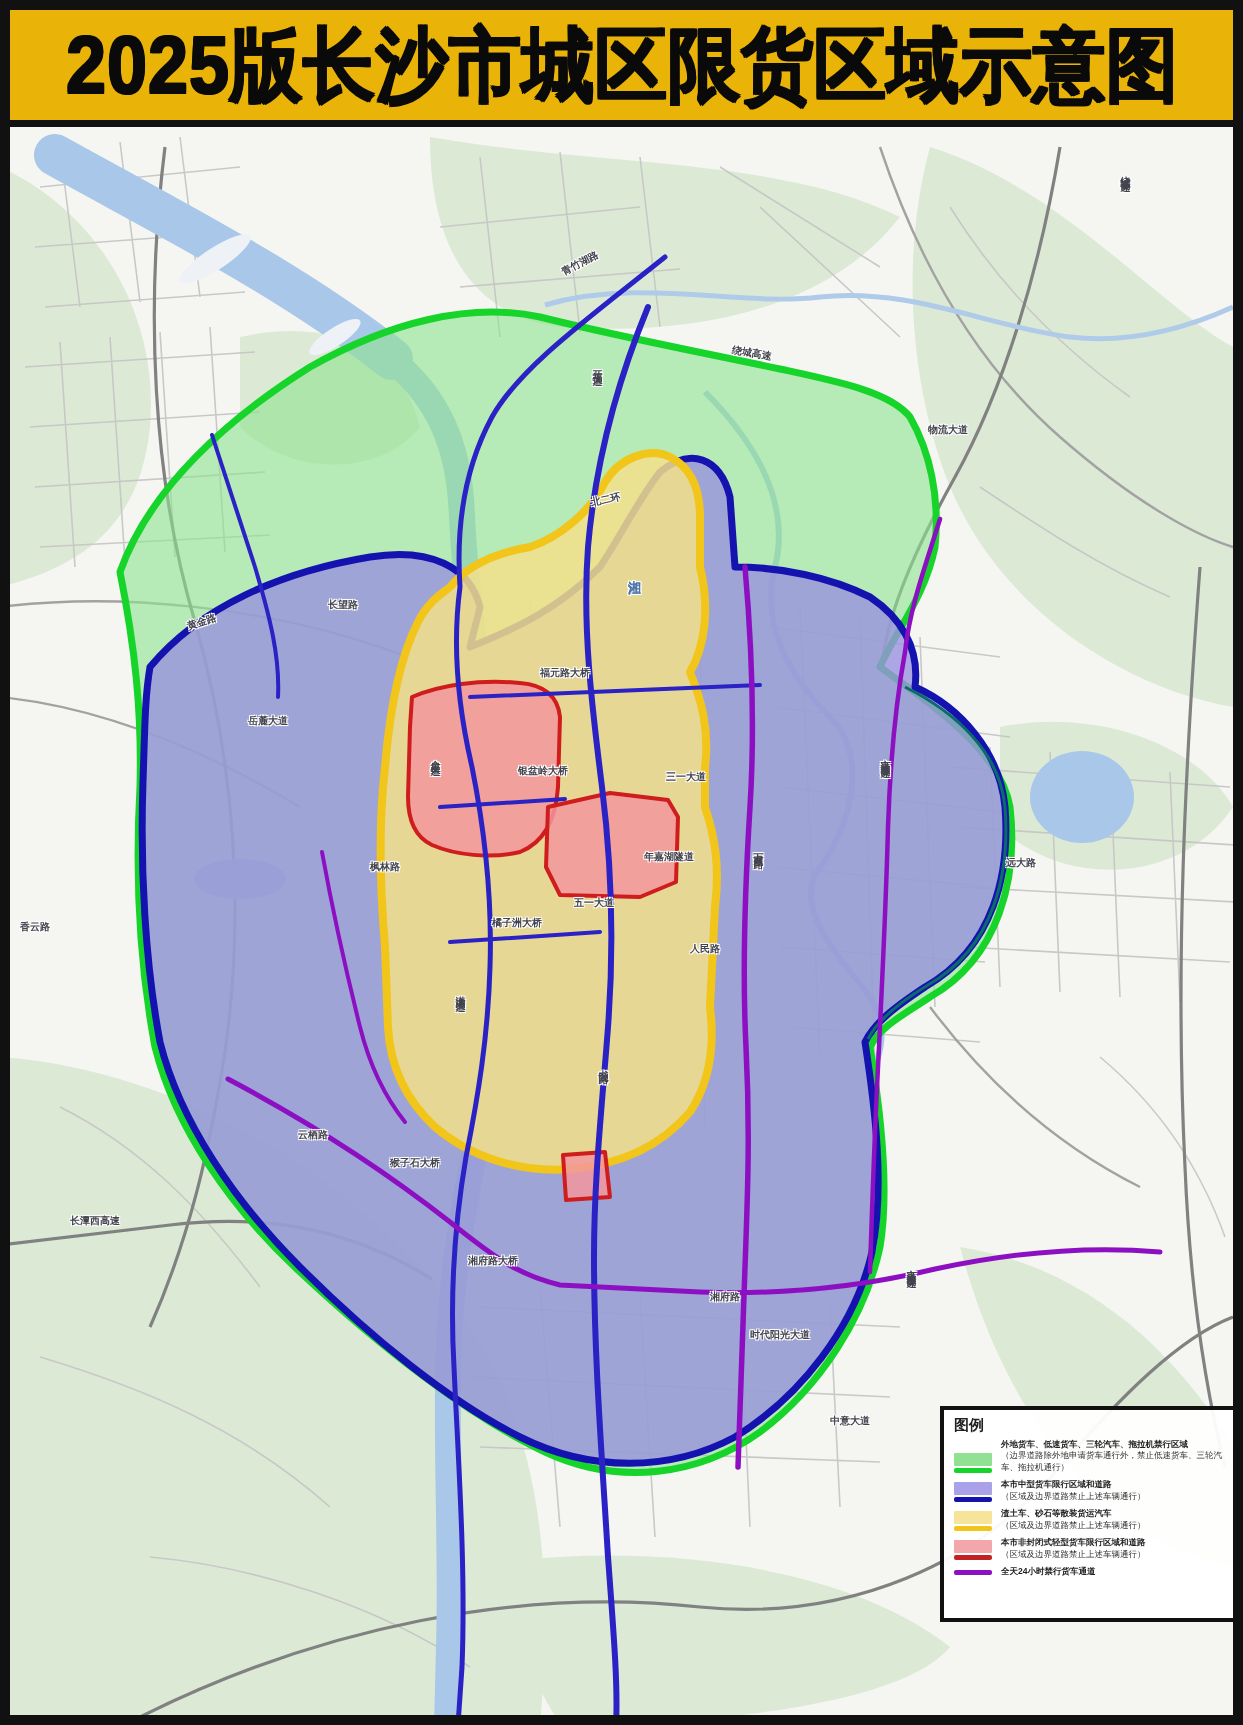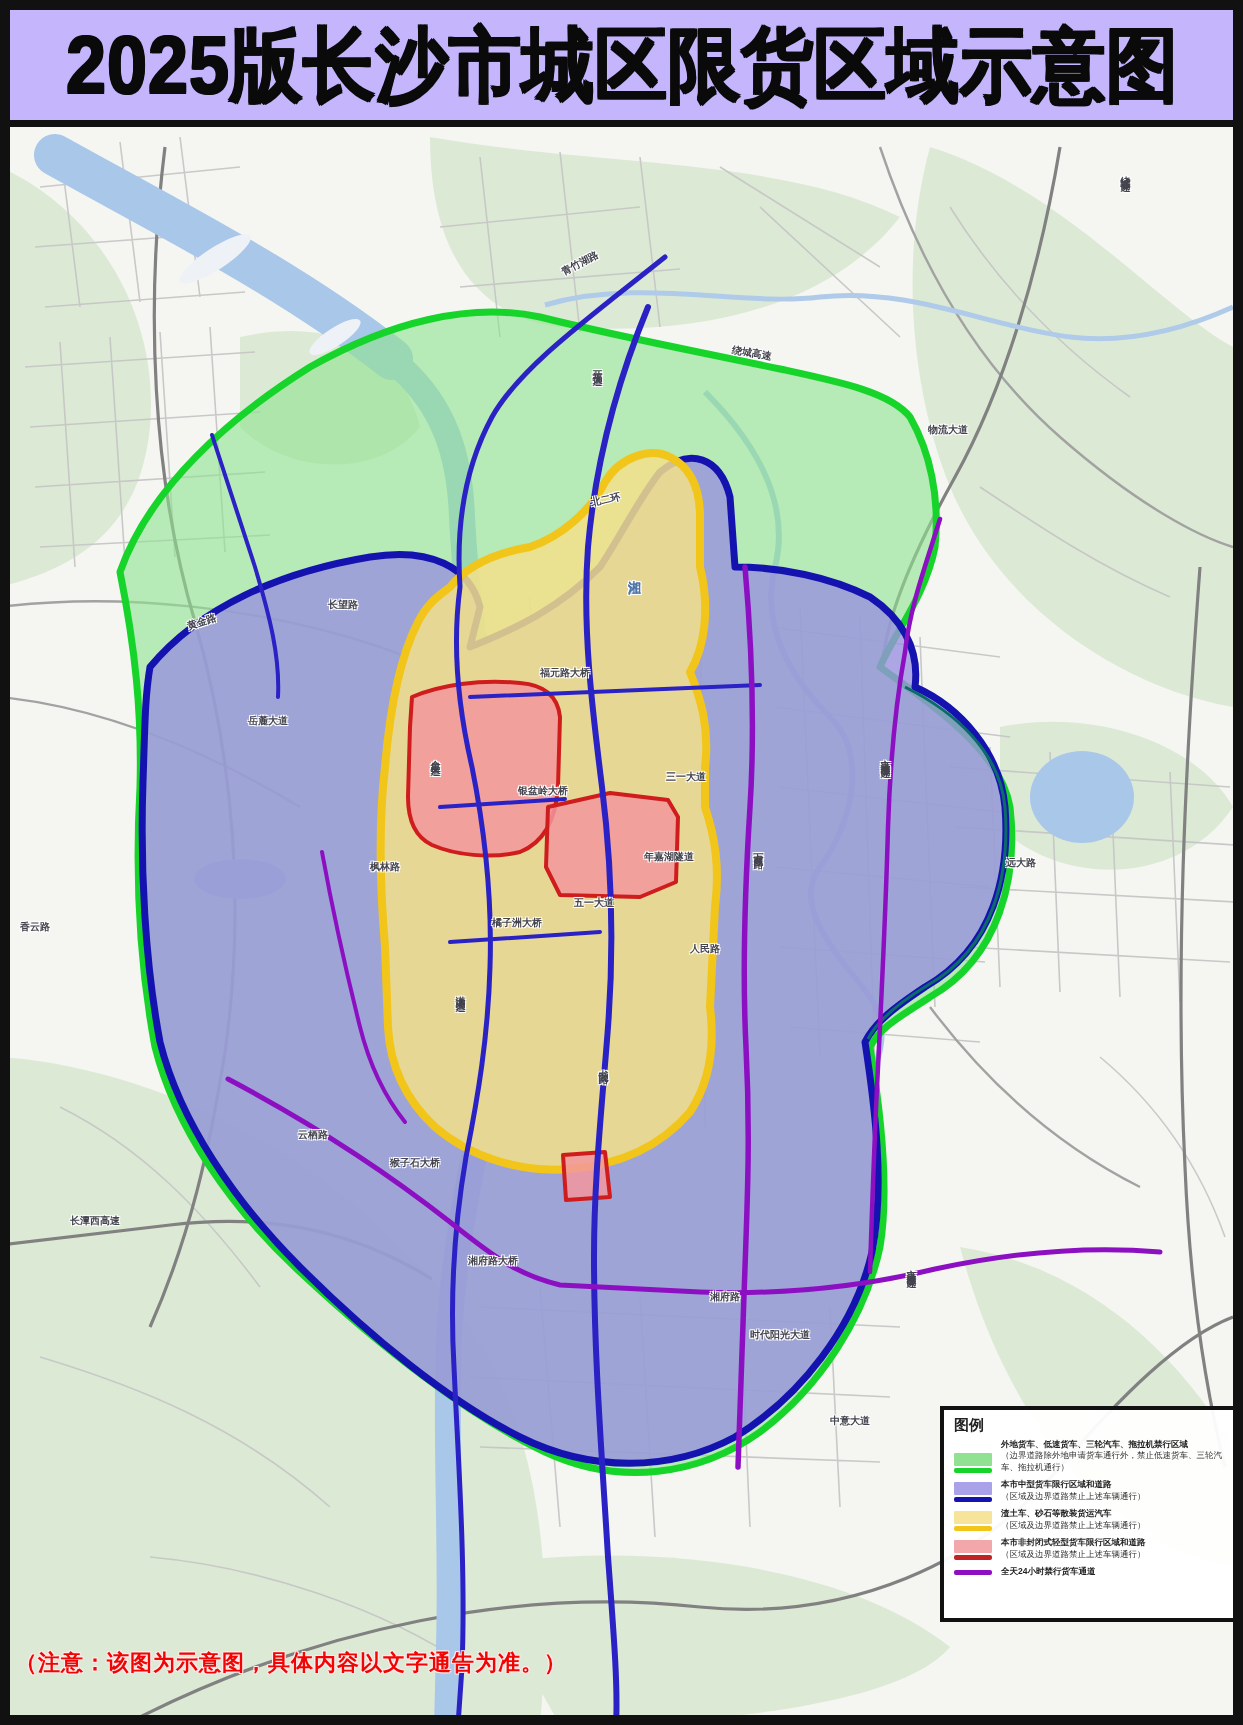--- a/index.html
+++ b/index.html
@@ -1,19 +1,19 @@
 <!DOCTYPE html>
 <html><head>
 <meta charset="utf-8">
 <style>
   html,body{margin:0;padding:0;background:#222;}
   .page{position:relative;width:1243px;height:1725px;box-sizing:border-box;
         border:10px solid #111;background:#fff;overflow:hidden;
         font-family:"Liberation Sans",sans-serif;}
-  .title-band{position:absolute;left:0;top:0;width:100%;height:110px;background:#c4b5fd;
+  .title-band{position:absolute;left:0;top:0;width:100%;height:110px;background:#eab308;
         border-bottom:7px solid #111;display:flex;align-items:center;justify-content:center;z-index:5;}
   .title-band span{font-size:72px;font-weight:900;color:#0a0a0a;letter-spacing:1px;
         transform:scaleY(1.12);white-space:nowrap;
         text-shadow:2px 0 0 #0a0a0a,0 2px 0 #0a0a0a,2px 2px 0 #0a0a0a;}
   .map-wrap{position:absolute;left:0;top:117px;width:1223px;height:1598px;background:#f5f6f2;}
   .map-wrap svg{display:block;width:100%;height:100%;}
   .label-layer{position:absolute;left:0;top:0;width:1223px;height:1705px;pointer-events:none;z-index:6;}
   .map-label{position:absolute;font-size:10px;font-weight:bold;color:#43434e;white-space:nowrap;
         text-shadow:-1px -1px 0 #fff,1px -1px 0 #fff,-1px 1px 0 #fff,1px 1px 0 #fff,0 0 2px #fff;
         transform-origin:left top;line-height:1;}
@@ -124,21 +124,21 @@
         <path stroke-width="4.5" d="M940,512 C925,560 910,600 905,645 C895,700 890,760 888,820 C886,900 882,980 878,1060 C874,1140 872,1200 870,1265"></path>
         <path stroke-width="5" d="M228,1072 C300,1110 380,1160 450,1215 C500,1255 520,1268 560,1278 L700,1285 C780,1288 860,1280 935,1262 C1000,1248 1080,1238 1160,1245"></path>
         <path stroke-width="4" d="M322,845 C332,900 345,960 360,1020 C370,1060 385,1090 405,1115"></path>
       </g>
     </svg>
   </div>
 
   <div class="label-layer" id="label-layer">
       <span class="map-label vertical" style="left: 618px; top: 560px; color: rgb(77, 116, 168); font-size: 13px;">湘江</span>
       <span class="map-label" style="left: 530px; top: 658px;">福元路大桥</span>
-      <span class="map-label" style="left: 508px; top: 776px; text-align: center;">银盆岭大桥</span>
+      <span class="map-label" style="left: 508px; top: 756px; text-align: center;">银盆岭大桥</span>
       <span class="map-label" style="left: 482px; top: 908px;">橘子洲大桥</span>
       <span class="map-label" style="left: 380px; top: 1112px; margin-top: 36px;">猴子石大桥</span>
       <span class="map-label" style="left: 458px; top: 1246px;">湘府路大桥</span>
       <span class="map-label" style="left: 550px; top: 258px; transform: rotate(-27deg);">青竹湖路</span>
       <span class="map-label" style="left: 918px; top: 415px;">物流大道</span>
       <span class="map-label vertical" style="left: 1110px; top: 158px;">绕城高速</span>
       <span class="map-label" style="left: 723px; top: 335px; transform: rotate(10deg);">绕城高速</span>
       <span class="map-label" style="left: 580px; top: 488px; transform: rotate(-12deg);">北二环</span>
       <span class="map-label" style="left: 656px; top: 762px;">三一大道</span>
       <span class="map-label" style="left: 564px; top: 888px;">五一大道</span>
@@ -215,15 +215,14 @@
       <div class="legend-swatches">
 
         <div class="swatch-line" style="background: rgb(140, 16, 194);"></div>
       </div>
       <div class="legend-text">
         <div class="l1">全天24小时禁行货车通道</div>
       </div>
     </div>
   </div>
 
-  <div class="note">（注意：该图为示意图，具体内容以文字通告为准。）</div>
 
 </div>
 
 </body></html>

